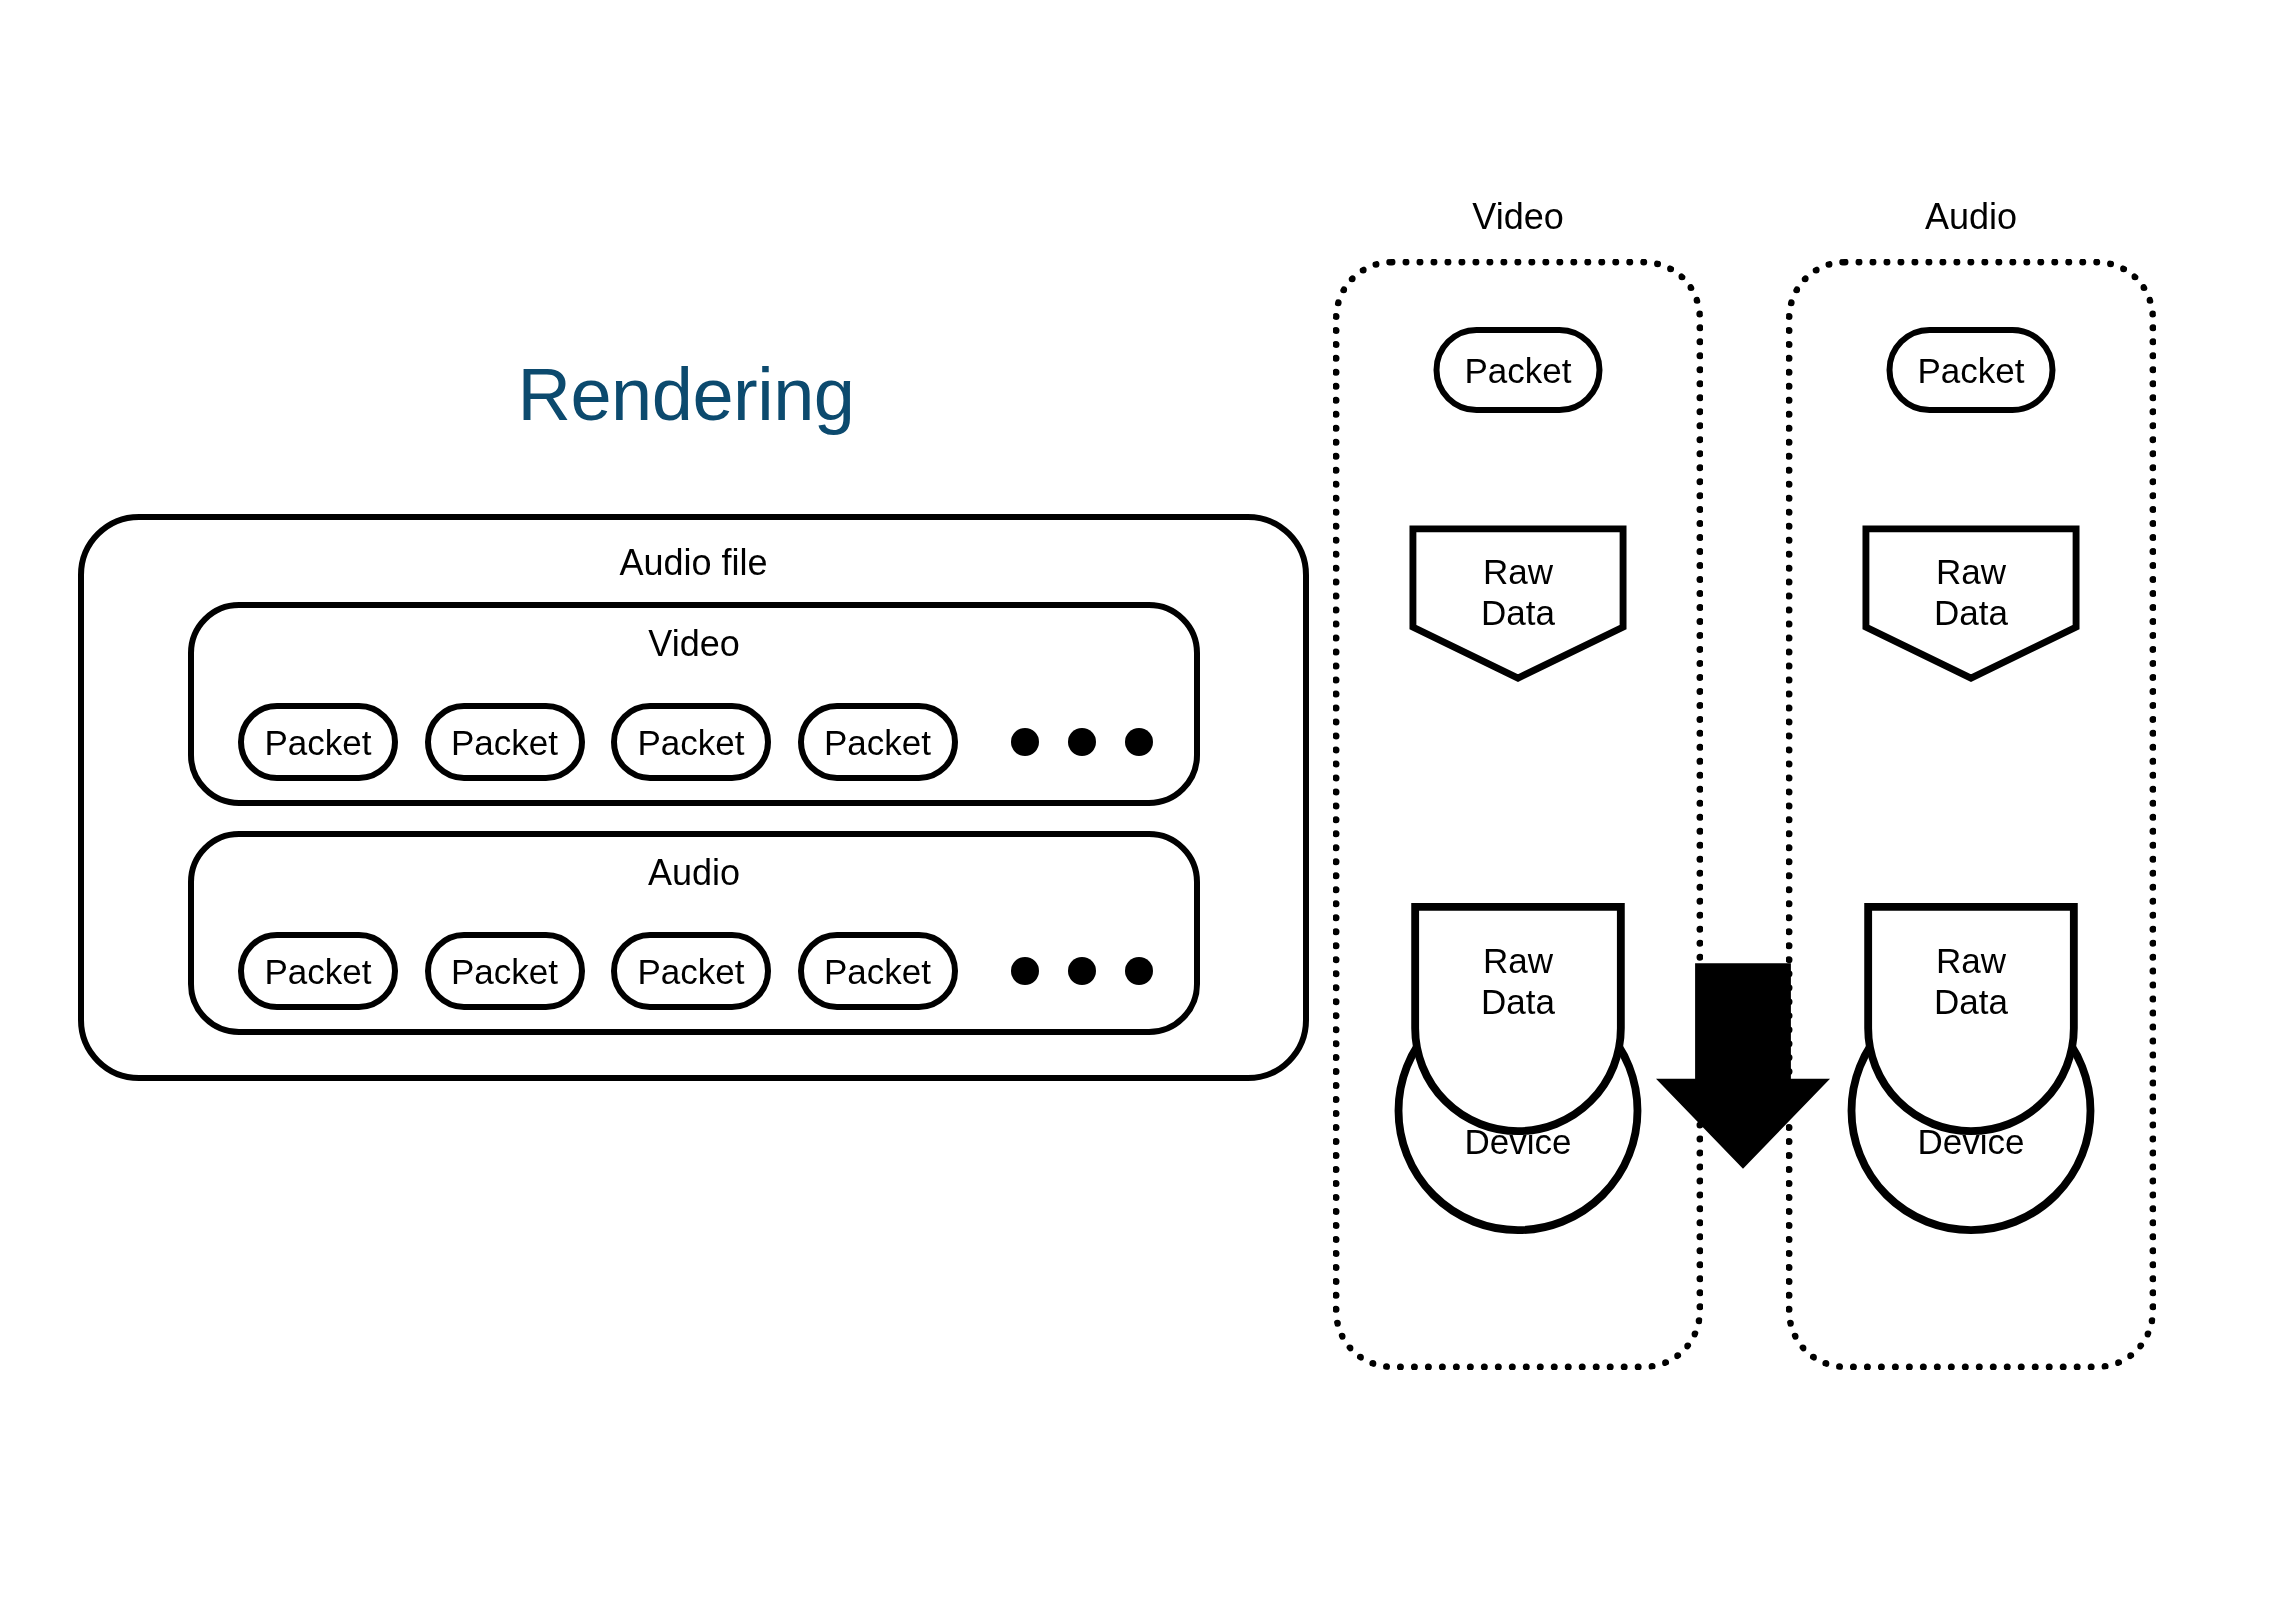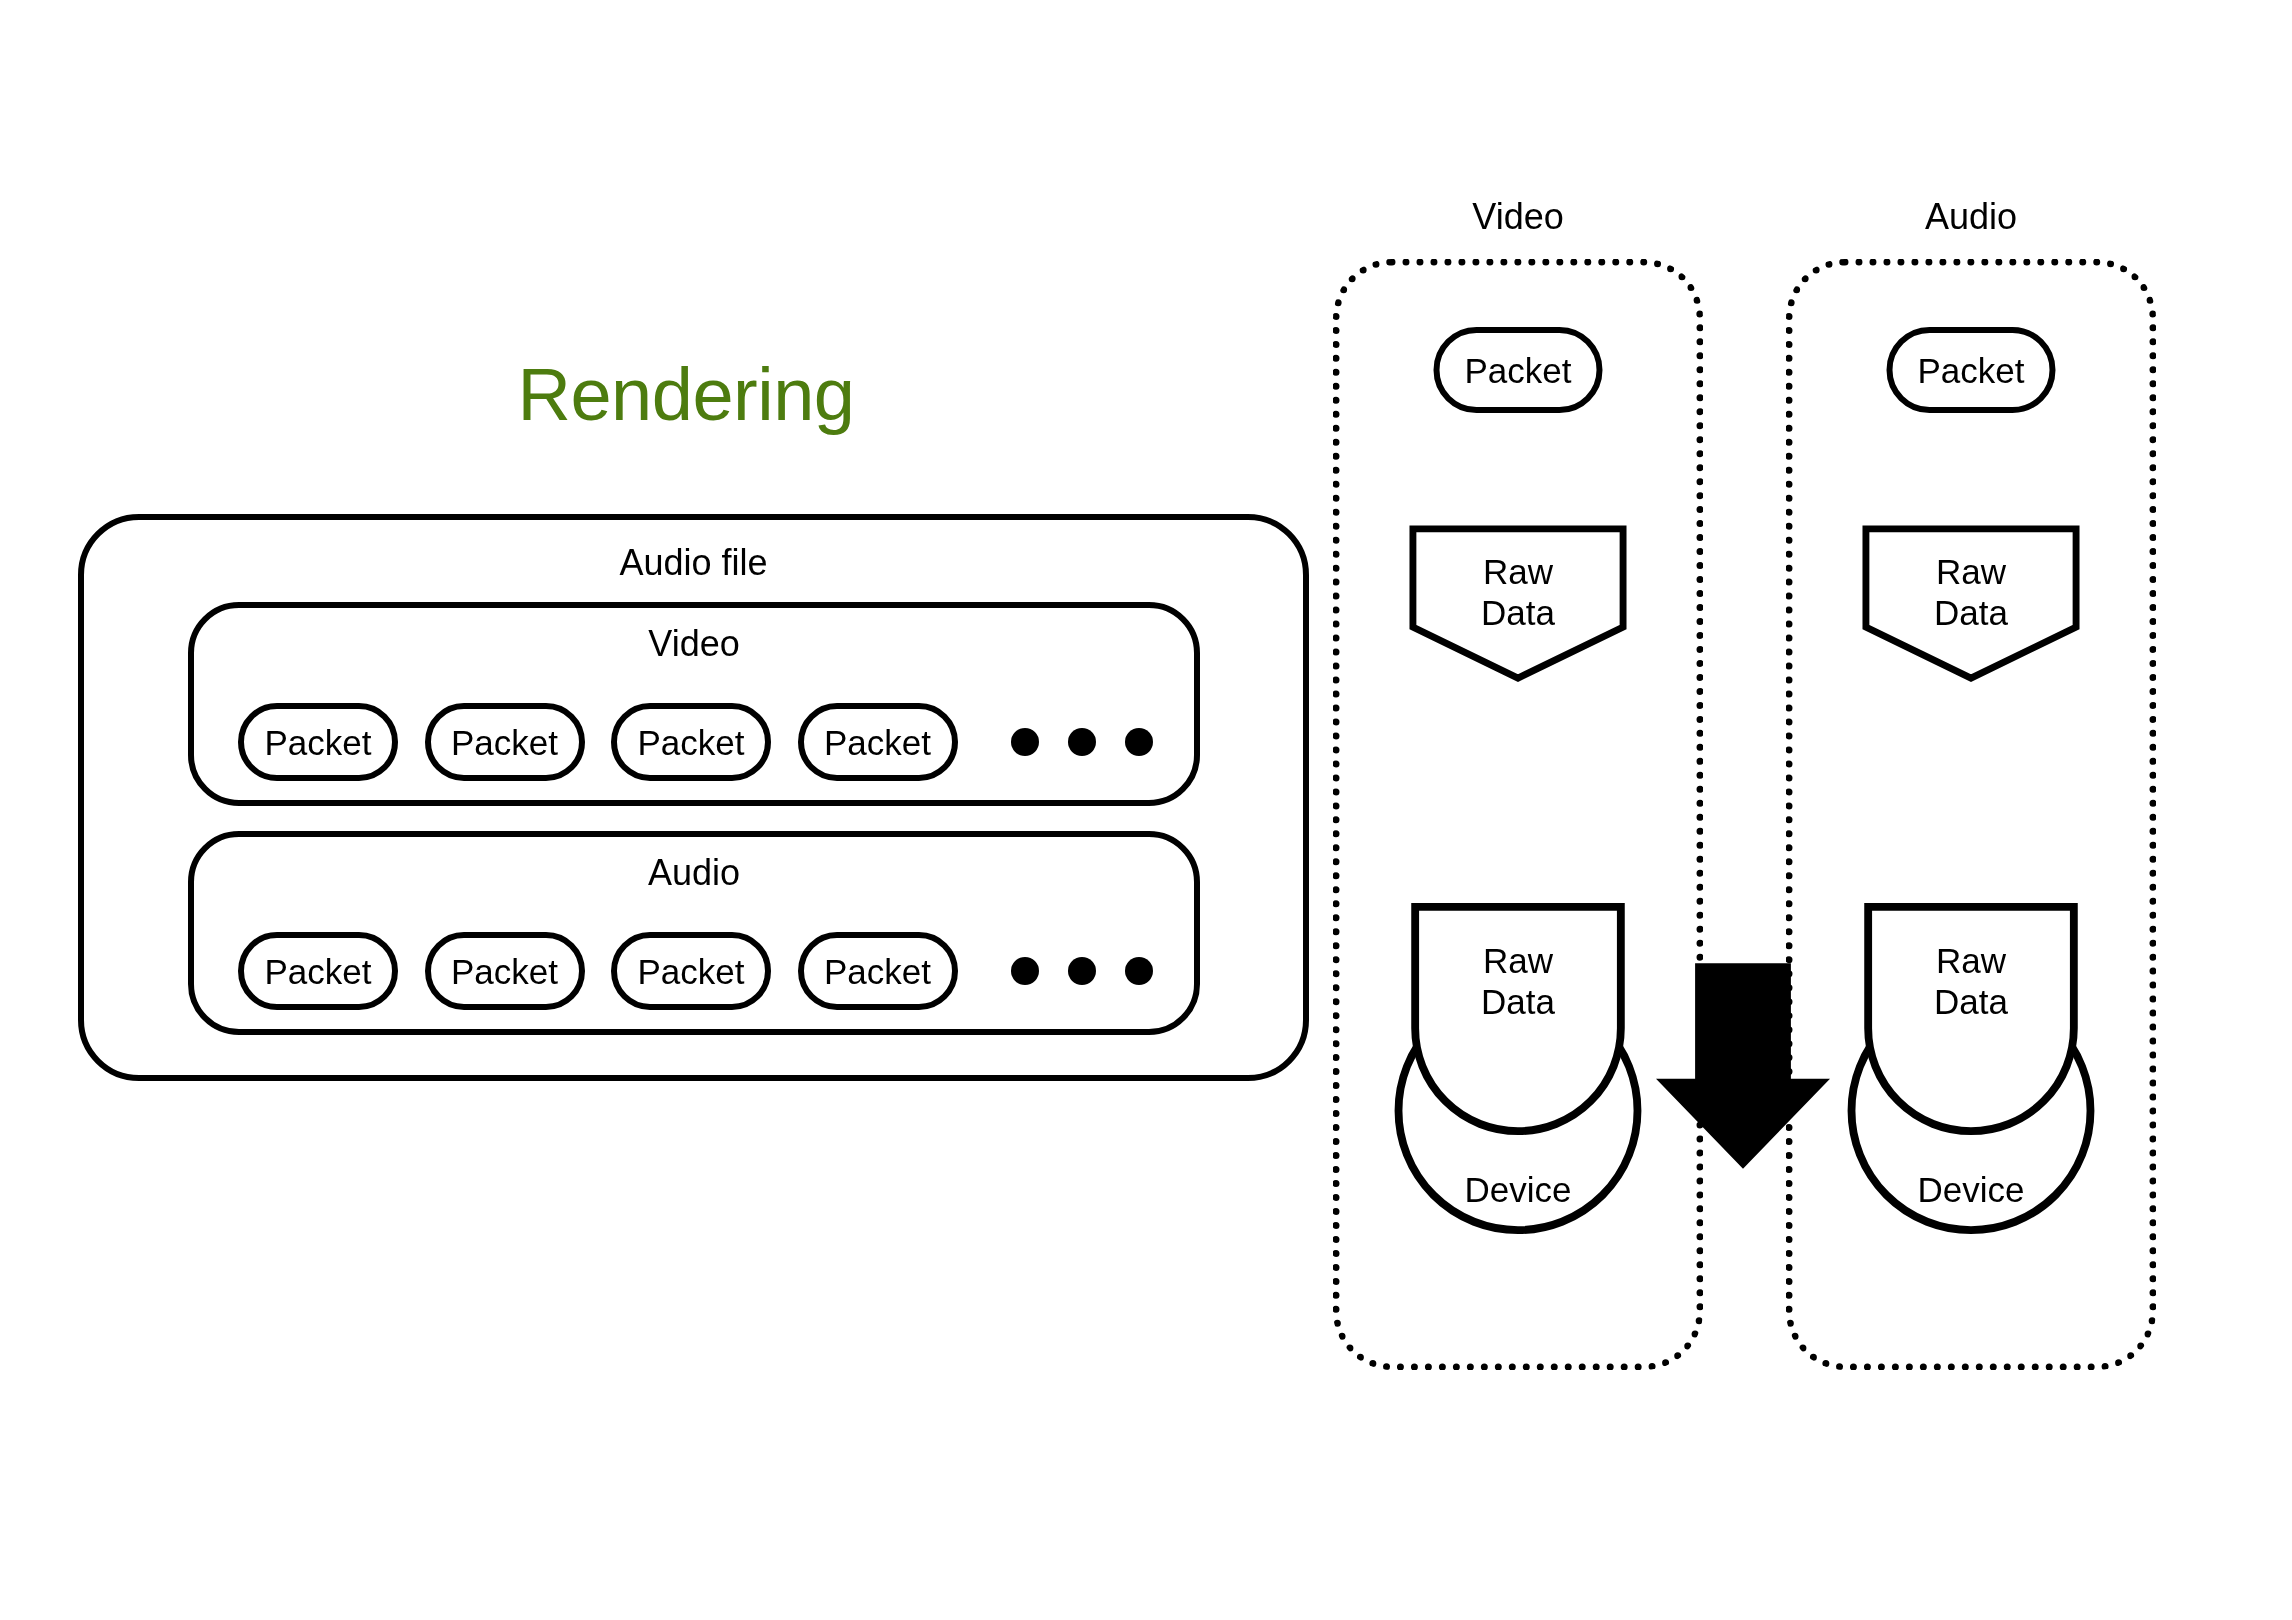--- a/index.html
+++ b/index.html
@@ -28,21 +28,21 @@
     position: absolute;
     left: 392px;
     top: 358px;
     width: 588px;
     text-align: center;
     font-size: 74px;
     font-weight: 400;
     letter-spacing: -0.5px;
     line-height: 1;
     white-space: nowrap;
-    color: #4d7c0f;
+    color: #0c4a6e;
   }
 
   
   .media-file {
     position: absolute;
     left: 78px;
     top: 514px;
     width: 1231px;
     height: 567px;
     border: 6.9px solid #000;
@@ -215,21 +215,20 @@
     line-height: 1.18;
   }
   .device-group .devtxt {
     position: absolute;
     left: 0;
     top: 221px;
     width: 100%;
     text-align: center;
     font-size: 35px;
     line-height: 1;
-    margin-top: 48px;
   }
 
   
   .big-arrow {
     position: absolute;
     left: 1656px;
     top: 963px;
     width: 174px;
     height: 206px;
   }

